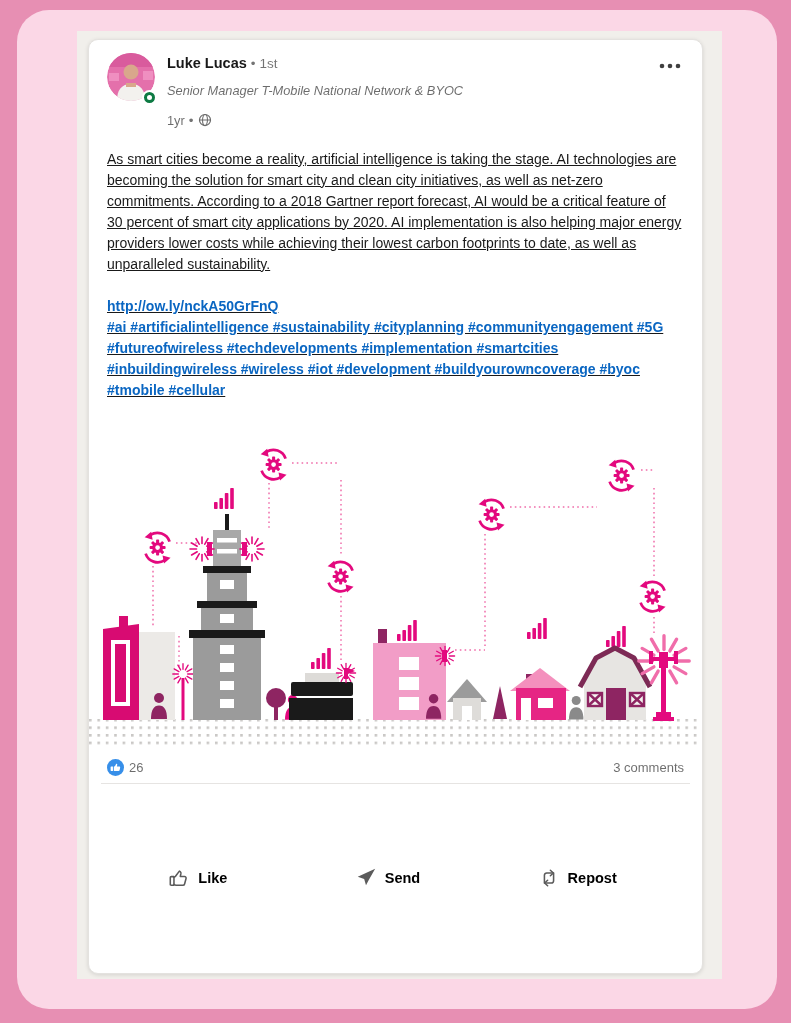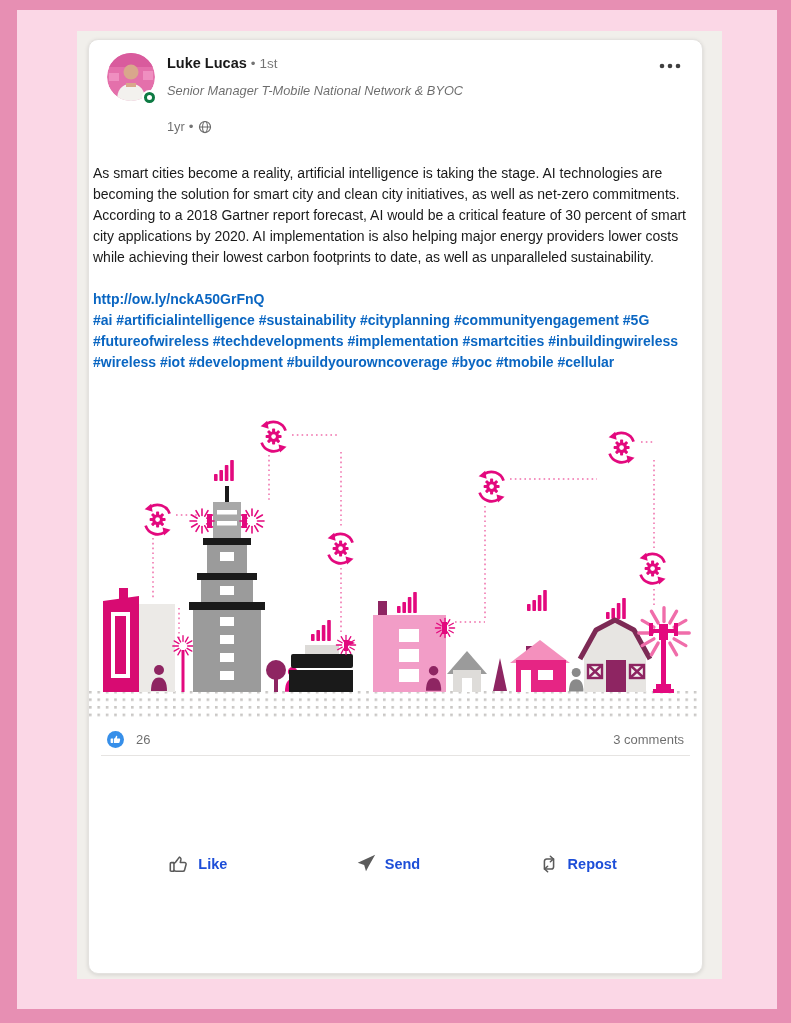--- a/index.html
+++ b/index.html
@@ -3,57 +3,57 @@
 <meta charset="utf-8">
 <style>
   :root{
     --frame-outer:#e78fb3; --frame-inner:#fbd7e6; --page-bg:#f1efeb;
     --accent:#e3097e; --accent-dark:#d80b72; --link:#0a66c2; --like-blue:#378fe9;
   }
   *{box-sizing:border-box; margin:0; padding:0;}
   html,body{width:791px; height:1023px;}
   body{font-family:"Liberation Sans","DejaVu Sans",sans-serif; background:#fff;}
   .frame-outer{position:relative; width:791px; height:1023px; background:var(--frame-outer); overflow:hidden;}
-  .frame-inner{position:absolute; top:10px; left:17px; right:14px; bottom:14px; background:var(--frame-inner);}
+  .frame-inner{position:absolute; top:10px; left:17px; right:14px; bottom:14px; background:var(--frame-inner);border-radius:32px;}
   .page-bg{position:absolute; top:21px; left:60px; right:55px; bottom:30px; background:var(--page-bg);}
   .card{position:absolute; top:8px; left:11px; right:19px; bottom:5px; background:#fff;
         border-radius:10px; border:1px solid #e4e2df; box-shadow:0 1px 4px rgba(0,0,0,.12);
         display:flex; flex-direction:column; overflow:hidden;}
   
   .post-header{display:flex; align-items:flex-start; padding:13px 18px 0 18px; position:relative;}
   .avatar-wrap{position:relative; width:48px; height:48px; flex:0 0 48px;}
   .avatar{width:48px; height:48px; border-radius:50%; overflow:hidden; display:block;}
   .presence{position:absolute; right:0px; bottom:-2px; width:11px; height:11px; border-radius:50%;
             background:#fff; border:3.5px solid #0d7a43; box-shadow:0 0 0 2px #fff;}
   .author-block{margin-left:12px; padding-top:1px; line-height:1.25;}
   .author-line{font-size:14.5px; color:rgba(0,0,0,.9);}
   .author-name{font-weight:700;}
   .author-sep,.author-degree{color:rgba(0,0,0,.55); font-size:13.5px;}
   .author-headline{font-size:12.8px; color:rgba(0,0,0,.58); margin-top:10px;font-style:italic;}
-  .author-meta{font-size:12.8px; color:rgba(0,0,0,.58); margin-top:20px; display:flex; align-items:center; gap:4px;}
+  .author-meta{font-size:12.8px; color:rgba(0,0,0,.58); margin-top:14px; display:flex; gap:4px;}
   .menu-btn{position:absolute; right:16px; top:14px; width:32px; height:24px; border:none; background:none;
             display:flex; align-items:center; justify-content:center; cursor:pointer;}
   
-  .post-text{padding:0 4px; margin-top:27px; font-size:14px; line-height:21px; color:rgba(0,0,0,.9);}
+  .post-text{padding:0 18px; margin-top:19px; font-size:14px; line-height:21px; color:rgba(0,0,0,.9);text-decoration:underline;}
   .post-text p{margin:0;}
   .quote-block{margin-top:21px;}
   .post-link{display:block; color:var(--link); font-weight:700; text-decoration:none;}
   .hashtags{margin-top:21px; color:var(--link); font-weight:700;}
   
   .illustration{margin-top:29px; width:100%; line-height:0;}
   
   .social-bar{display:flex; align-items:center; justify-content:space-between; padding:9px 18px 7px 18px;}
-  .social-left{display:flex; align-items:center; gap:12px;}
+  .social-left{display:flex; align-items:center; gap:5px;}
   .count-text{font-size:13px; color:rgba(0,0,0,.58);}
   .divider{height:1px; background:#e6e4e2; margin:0 12px;}
   
   .actions{display:flex; flex:1; align-items:stretch; padding:2px 30px 2px 14px;}
   .action-btn{flex:1; display:flex; align-items:center; justify-content:center; gap:8px;
               background:none; border:none; cursor:pointer; color:#5b5b5b;}
-  .action-label{font-size:14.5px; font-weight:700; color:#1d4ed8;}
+  .action-label{font-size:14.5px; font-weight:700; color:#000000;}
   .mg{fill:var(--accent);}
   .dotline{stroke:#f06daa; stroke-width:1.5; stroke-dasharray:1.6 3.2; fill:none;}
 </style>
 </head>
 <body>
 
 <div class="frame-outer">
   <div class="frame-inner">
     <div class="page-bg">
       <article class="card">

